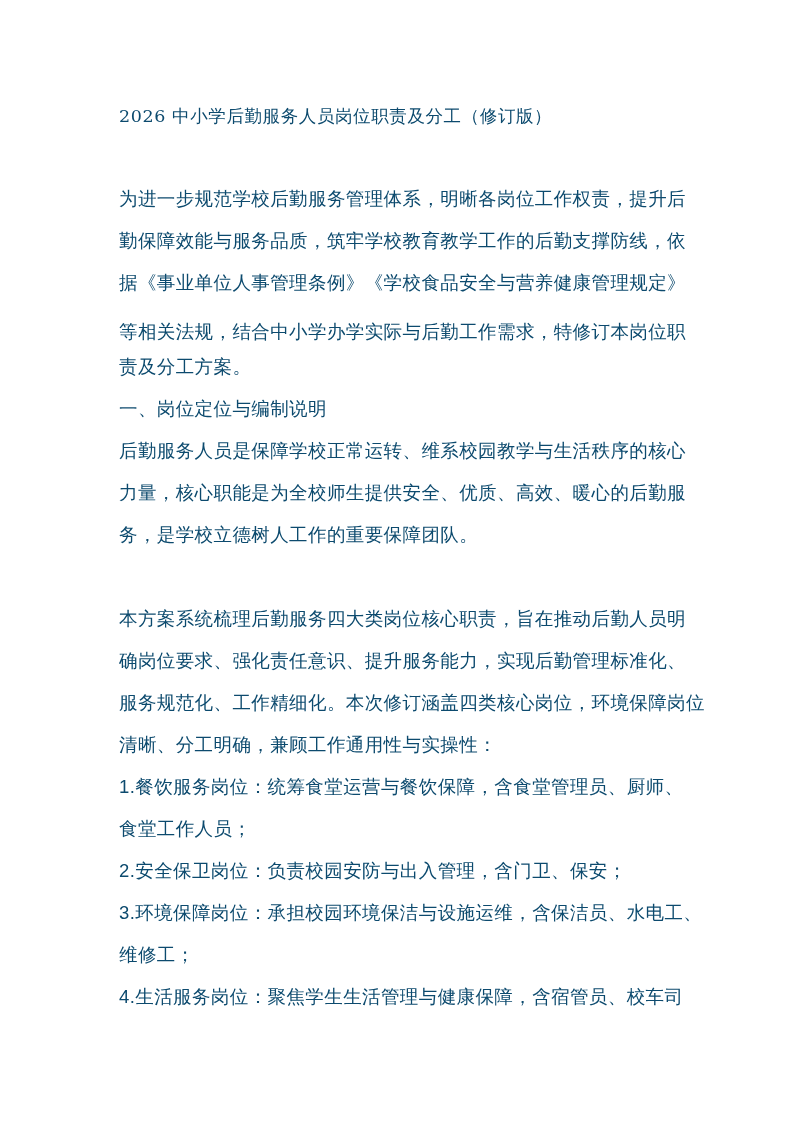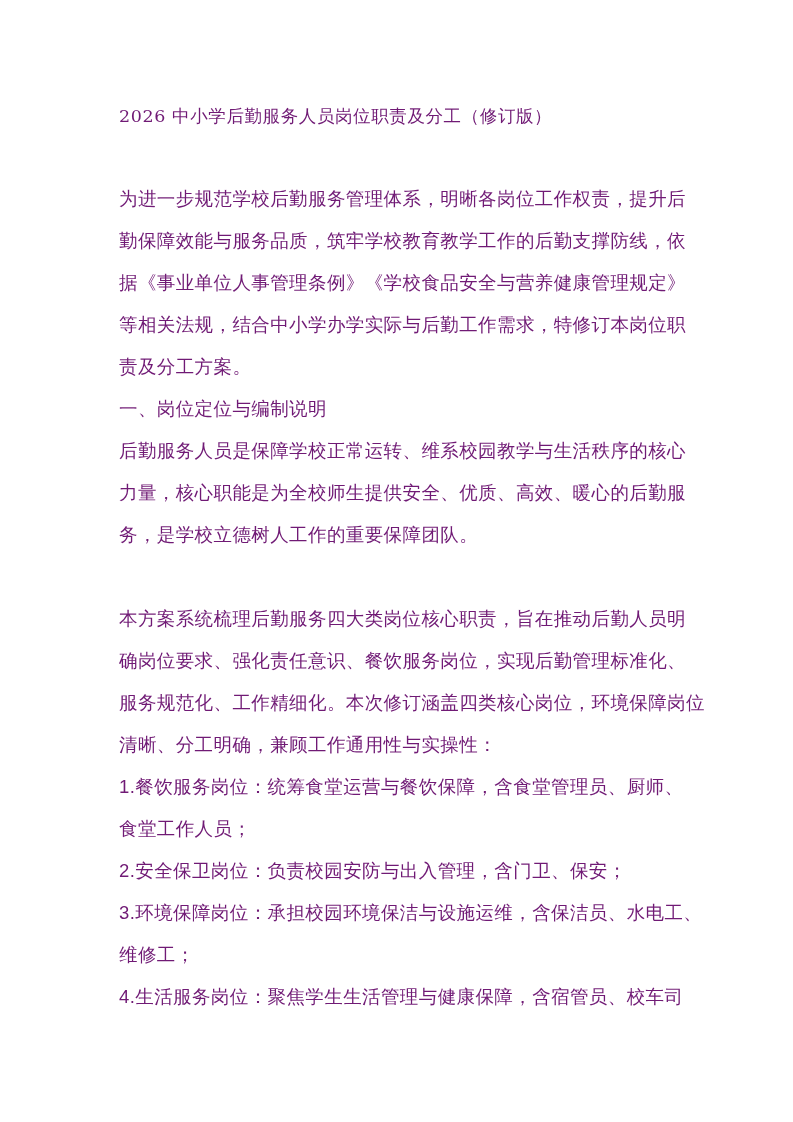--- a/index.html
+++ b/index.html
@@ -17,56 +17,56 @@
       width: 793px; height: 1122px;
       background: #ffffff;
     }
     .line {
       position: absolute;
       left: 119px;
       font-size: 18.5px;
       line-height: 24px;
       white-space: nowrap;
       letter-spacing: 0.4px;
-      color: #701a75;
+      color: #0c4a6e;
     }
     .title {
       font-size: 17.5px;
       letter-spacing: 0.6px;
     }
     .num {
       font-family: "Liberation Sans", "DejaVu Sans", sans-serif;
     }
   </style>
 </head>
 <body>
 
 <div class="page">
 
   <div class="line title" style="top:104px;">2026 中小学后勤服务人员岗位职责及分工（修订版）</div>
 
   <div>
     <div class="line" style="top:187px;text-align:right;">为进一步规范学校后勤服务管理体系，明晰各岗位工作权责，提升后</div>
     <div class="line" style="top:229px;">勤保障效能与服务品质，筑牢学校教育教学工作的后勤支撑防线，依</div>
     <div class="line" style="top:271px;">据《事业单位人事管理条例》《学校食品安全与营养健康管理规定》</div>
-    <div class="line" style="top:313px;">等相关法规，结合中小学办学实际与后勤工作需求，特修订本岗位职</div>
+    <div class="line" style="top:320px;">等相关法规，结合中小学办学实际与后勤工作需求，特修订本岗位职</div>
     <div class="line" style="top:355px;">责及分工方案。</div>
   </div>
 
   <div class="line" style="top:397px;">一、岗位定位与编制说明</div>
 
   <div>
     <div class="line" style="top:439px;">后勤服务人员是保障学校正常运转、维系校园教学与生活秩序的核心</div>
     <div class="line" style="top:481px;">力量，核心职能是为全校师生提供安全、优质、高效、暖心的后勤服</div>
     <div class="line" style="top:523px;">务，是学校立德树人工作的重要保障团队。</div>
   </div>
 
   <div>
     <div class="line" style="top:607px;">本方案系统梳理后勤服务四大类岗位核心职责，旨在推动后勤人员明</div>
-    <div class="line" style="top:649px;">确岗位要求、强化责任意识、餐饮服务岗位，实现后勤管理标准化、</div>
+    <div class="line" style="top:649px;">确岗位要求、强化责任意识、提升服务能力，实现后勤管理标准化、</div>
     <div class="line" style="top:691px;">服务规范化、工作精细化。本次修订涵盖四类核心岗位，环境保障岗位</div>
     <div class="line" style="top:733px;">清晰、分工明确，兼顾工作通用性与实操性：</div>
   </div>
 
   <div>
     <div class="line" style="top:775px;">
       <span class="num">1.</span><span>餐饮服务岗位：统筹食堂运营与餐饮保障，含食堂管理员、厨师、</span>
     </div>
     <div class="line" style="top:817px;">食堂工作人员；</div>
 

